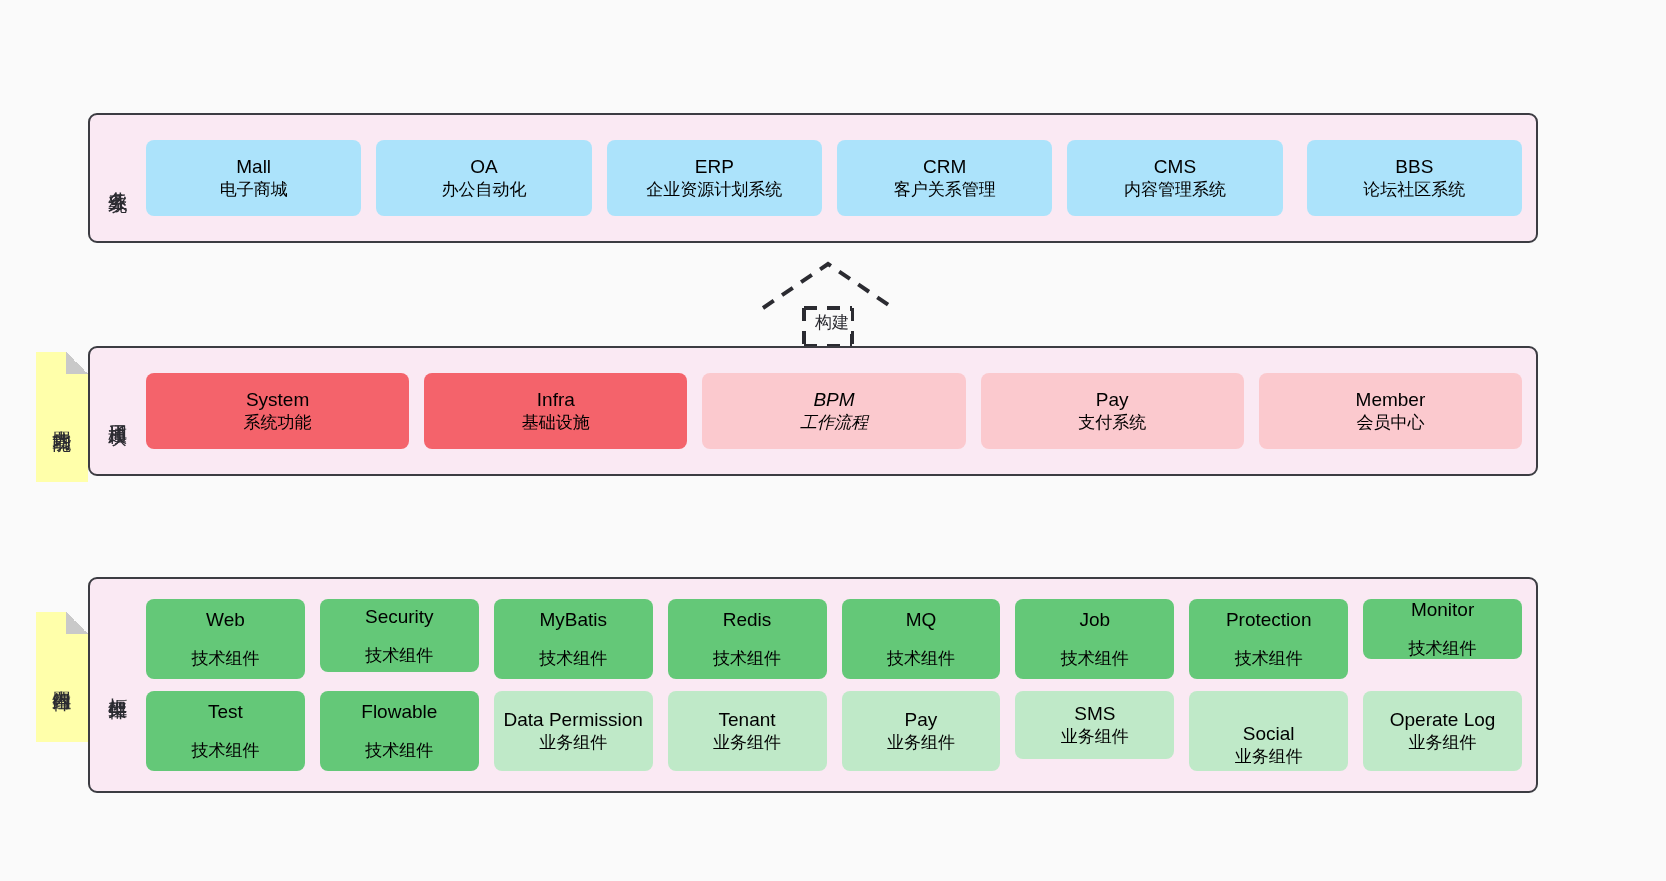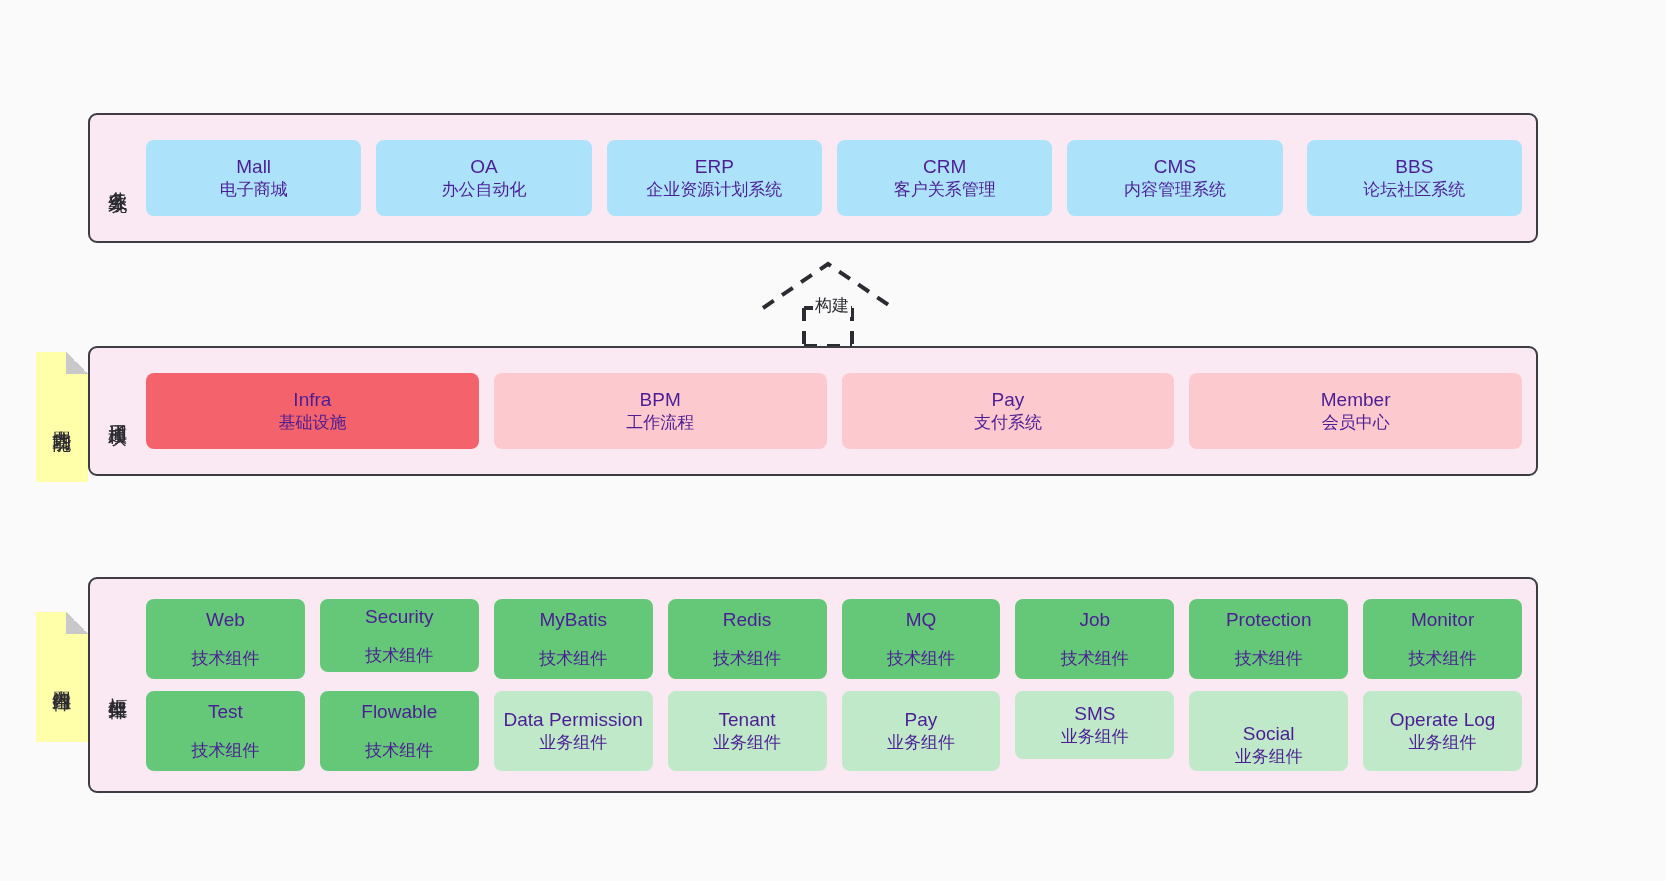--- a/index.html
+++ b/index.html
@@ -53,21 +53,21 @@
   
   .card {
     flex: 1 1 0;
     border-radius: 8px;
     display: flex;
     flex-direction: column;
     align-items: center;
     justify-content: center;
     text-align: center;
     line-height: 1.26;
-    color: #4c1d95;
+    color: #000000;
     padding: 4px 6px;
   }
   .card .t-en { font-size: 19px; }
   .card .t-cn { font-size: 17px; }
 
   .c-blue       { background: #ace3fb; }
   .c-red        { background: #f4636b; }
   .c-pink       { background: #fbc9ce; }
   .c-green      { background: #64c878; gap: 16px; }
   .c-greenlight { background: #bfe9c8; }
@@ -145,34 +145,38 @@
   </div>
 
   <div class="connector" style="left:758px; top:258px; width:140px; height:90px;">
     <svg width="140" height="90" viewBox="0 0 140 90">
       <polyline points="5,50 70,6 135,50" fill="none" stroke="#2b2b31" stroke-width="4" stroke-dasharray="13,10" stroke-linecap="butt"></polyline>
       <polyline points="46,50 46,88" fill="none" stroke="#2b2b31" stroke-width="4" stroke-dasharray="13,10"></polyline>
       <polyline points="94,50 94,88" fill="none" stroke="#2b2b31" stroke-width="4" stroke-dasharray="13,10"></polyline>
       <polyline points="46,50 94,50" fill="none" stroke="#2b2b31" stroke-width="4" stroke-dasharray="13,10"></polyline>
       <polyline points="46,88 94,88" fill="none" stroke="#2b2b31" stroke-width="4" stroke-dasharray="13,10"></polyline>
     </svg>
-    <span class="conn-label" style="left:55px; top:36px;">构建</span>
+    <span class="conn-label" style="left:55px; top:53px;">构建</span>
   </div>
 
   <div class="note" style="left:36px; top:352px; width:52px; height:130px;">内置功能</div>
 
   <div class="layer" id="layer-1" style="left:88px; top:346px; width:1450px; height:130px;">
     <div class="layer-title">通用模块</div>
     <div class="layer-body">
         <div class="row">
           <div class="card c-red" style="height: 76px;">
+            <div class="t-en">System</div>
+            <div class="t-cn">系统功能</div>
+          </div>
+          <div class="card c-red" style="height: 76px;">
             <div class="t-en">Infra</div>
             <div class="t-cn">基础设施</div>
           </div>
-          <div class="card c-pink" style="height: 76px;">
+          <div class="card c-pink" style="height: 76px; font-style: italic;">
             <div class="t-en">BPM</div>
             <div class="t-cn">工作流程</div>
           </div>
           <div class="card c-pink" style="height: 76px;">
             <div class="t-en">Pay</div>
             <div class="t-cn">支付系统</div>
           </div>
           <div class="card c-pink" style="height: 76px;">
             <div class="t-en">Member</div>
             <div class="t-cn">会员中心</div>
@@ -209,21 +213,21 @@
             <div class="t-cn">技术组件</div>
           </div>
           <div class="card c-green" style="height: 80px;">
             <div class="t-en">Job</div>
             <div class="t-cn">技术组件</div>
           </div>
           <div class="card c-green" style="height: 80px;">
             <div class="t-en">Protection</div>
             <div class="t-cn">技术组件</div>
           </div>
-          <div class="card c-green" style="height: 80px;">
+          <div class="card c-green" style="height: 60px;">
             <div class="t-en">Monitor</div>
             <div class="t-cn">技术组件</div>
           </div>
         </div>
         <div class="row">
           <div class="card c-green" style="height: 80px;">
             <div class="t-en">Test</div>
             <div class="t-cn">技术组件</div>
           </div>
           <div class="card c-green" style="height: 80px;">

